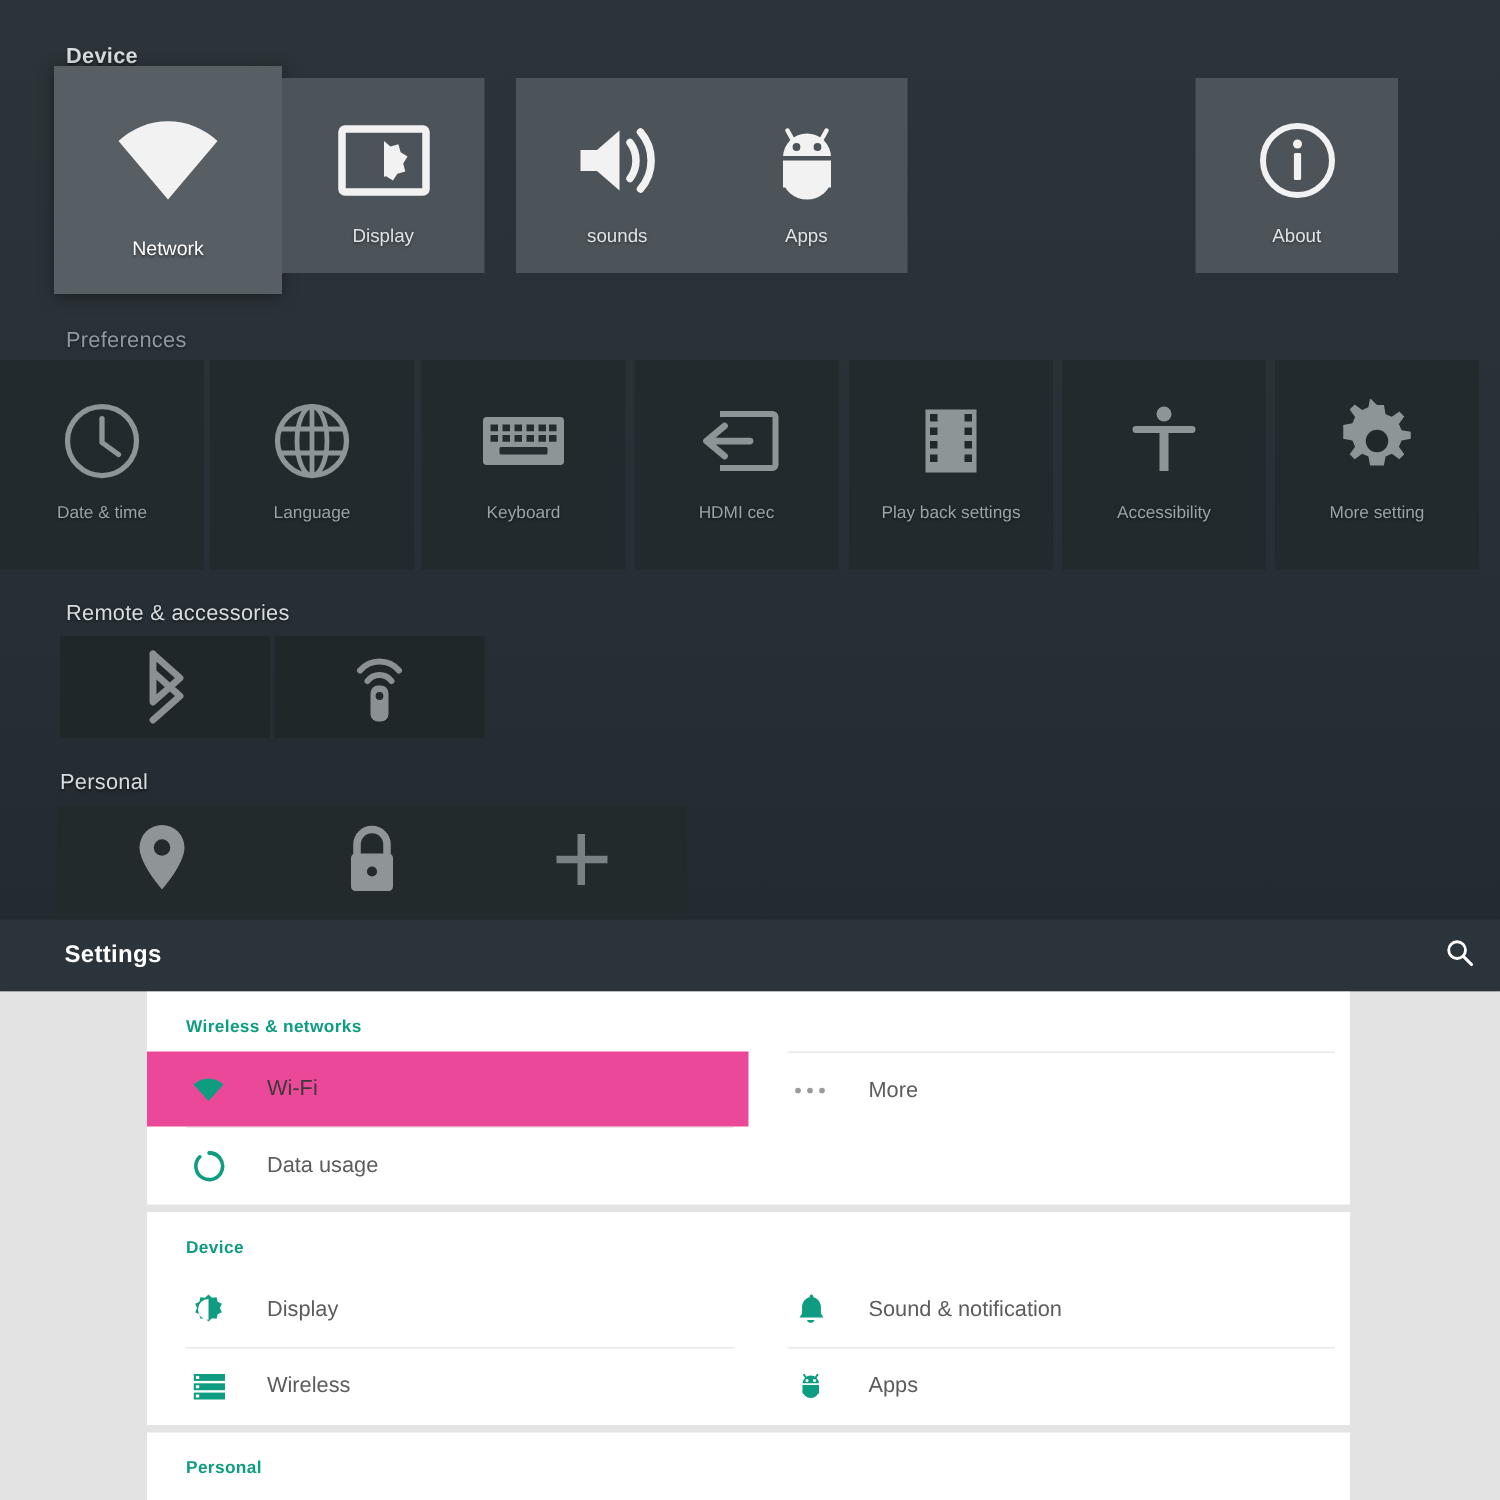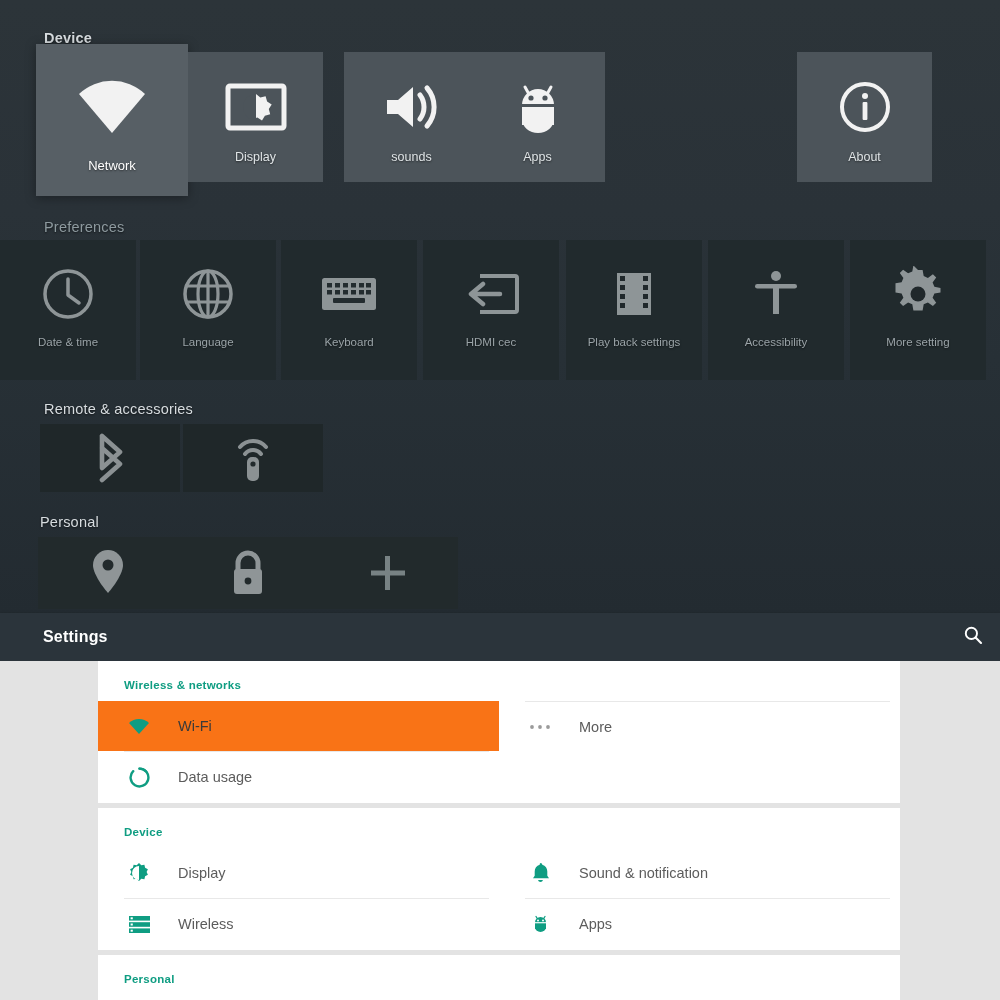--- a/index.html
+++ b/index.html
@@ -92,21 +92,21 @@
   .rows{display:flex;}
   .col{width:50%;box-sizing:border-box;}
   .col.left{padding-right:0;}
   .row{
     display:flex;align-items:center;height:50px;box-sizing:border-box;
     padding-left:26px;position:relative;
   }
   .row .ico{width:30px;display:flex;align-items:center;justify-content:center;flex:none;}
   .row .lbl{margin-left:24px;font-size:14.5px;color:#5c5c5c;white-space:nowrap;}
   .divider{height:1px;background:#e8e8e8;margin-left:26px;margin-right:10px;}
-  .row.sel{background:#f97316;}
+  .row.sel{background:#ec4899;}
   .row.sel .lbl{color:#3a3a3a;}
 </style>
 </head>
 <body>
 
 <div id="root">
 
   <div class="tv">
     <div class="tv-grad"></div>
 

